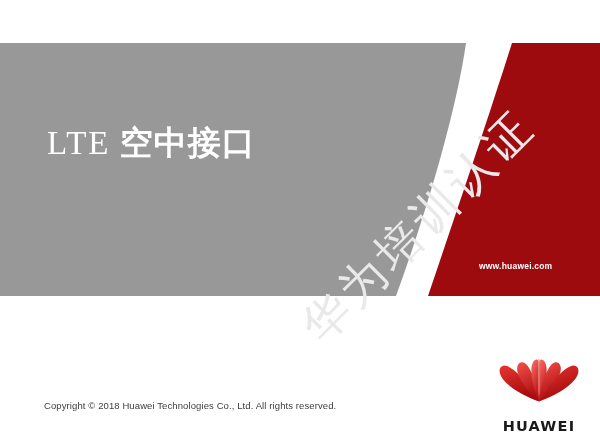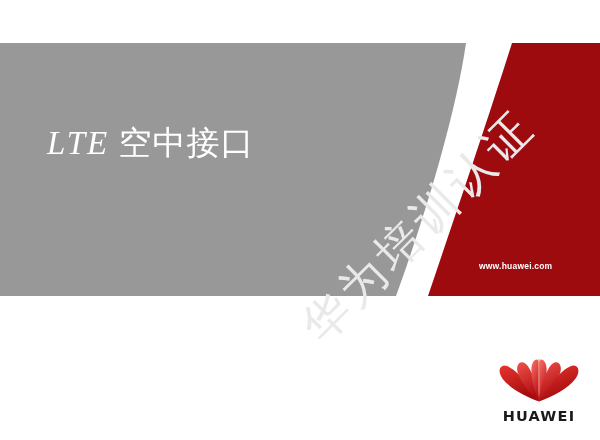--- a/index.html
+++ b/index.html
@@ -51,22 +51,22 @@
     position: absolute;
     left: 47px;
     top: 121px;
     color: #ffffff;
     font-family: "Liberation Serif", "DejaVu Serif", serif;
     font-size: 33px;
     font-weight: 400;
     letter-spacing: 1px;
     white-space: nowrap;
   }
-  #title .latin { font-family: "Liberation Serif", serif; letter-spacing: 2px; font-style: italic; }
-  #title .cjk   { font-family: "DejaVu Sans", sans-serif; font-weight: 400; letter-spacing: 1px; text-align: right; }
+  #title .latin { font-family: "Liberation Serif", serif; letter-spacing: 2px; }
+  #title .cjk   { font-family: "DejaVu Sans", sans-serif; font-weight: 700; letter-spacing: 1px; text-align: right; }
 
   
   #url {
     position: absolute;
     left: 479px;
     top: 261px;
     color: #ffffff;
     font-size: 8.5px;
     letter-spacing: 0.2px;
     white-space: nowrap;
@@ -94,21 +94,21 @@
   }
   #logo-mark { display:block; width: 86px; height: 46px; }
   #logo-text {
     display:block;
     text-align: center;
     color: #1a1a1a;
     font-family: "DejaVu Sans", sans-serif;
     font-size: 14.5px;
     font-weight: 700;
     letter-spacing: 1.2px;
-    margin-top: 4px;
+    margin-top: 14px;
   }
 </style>
 </head>
 <body>
 
 <div id="slide">
 
   <svg id="bg-shapes" viewBox="0 0 600 440" aria-hidden="true">
 
     <path d="M0,43 L466,43 C455,120 420,230 396,296 L0,296 Z" fill="#989898"></path>
@@ -118,20 +118,21 @@
 
   <div id="watermark">华为培训认证</div>
 
   <div id="title">
     <span class="latin">LTE</span>
     <span class="cjk">空中接口</span>
   </div>
 
   <div id="url">www.huawei.com</div>
 
+  <div id="copyright">Copyright © 2018 Huawei Technologies Co., Ltd. All rights reserved.</div>
 
   <div id="logo">
     <svg id="logo-mark" viewBox="0 0 100 54" aria-hidden="true">
       <defs>
         <linearGradient id="gA" x1="0" y1="0" x2="0.4" y2="1">
           <stop offset="0" stop-color="#E8352F"></stop>
           <stop offset="1" stop-color="#A20A0C"></stop>
         </linearGradient>
         <linearGradient id="gB" x1="0" y1="0" x2="0.3" y2="1">
           <stop offset="0" stop-color="#F1504A"></stop>

